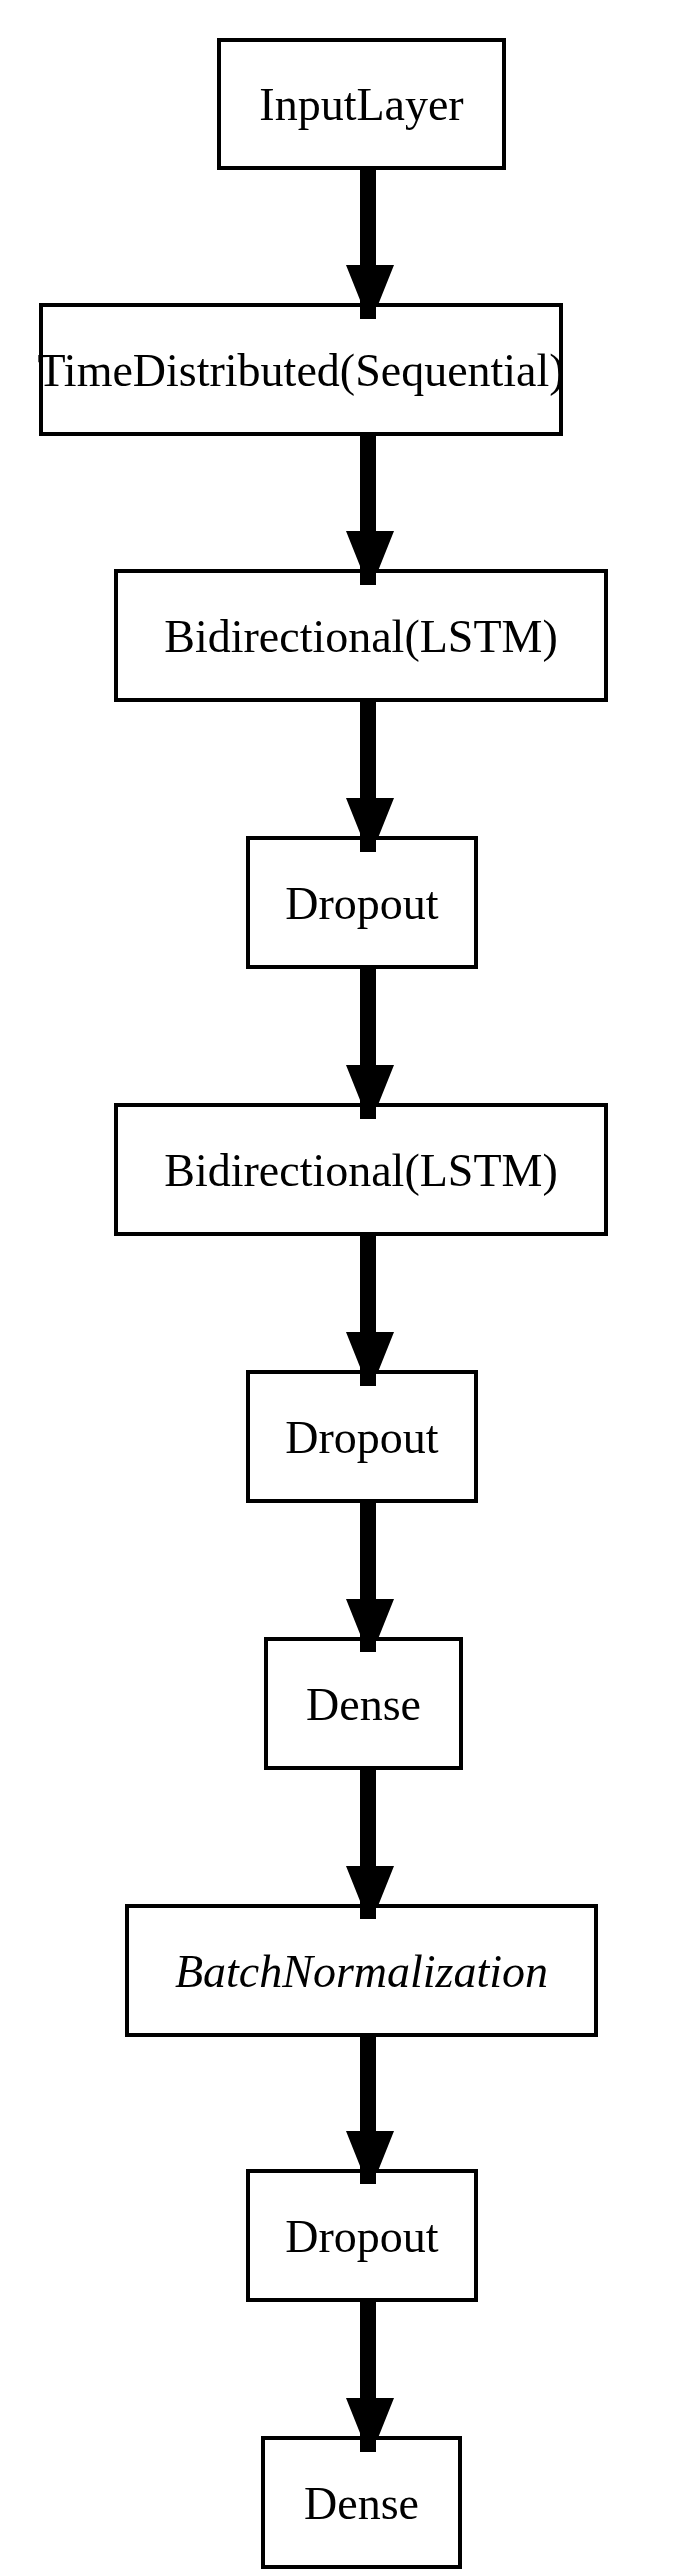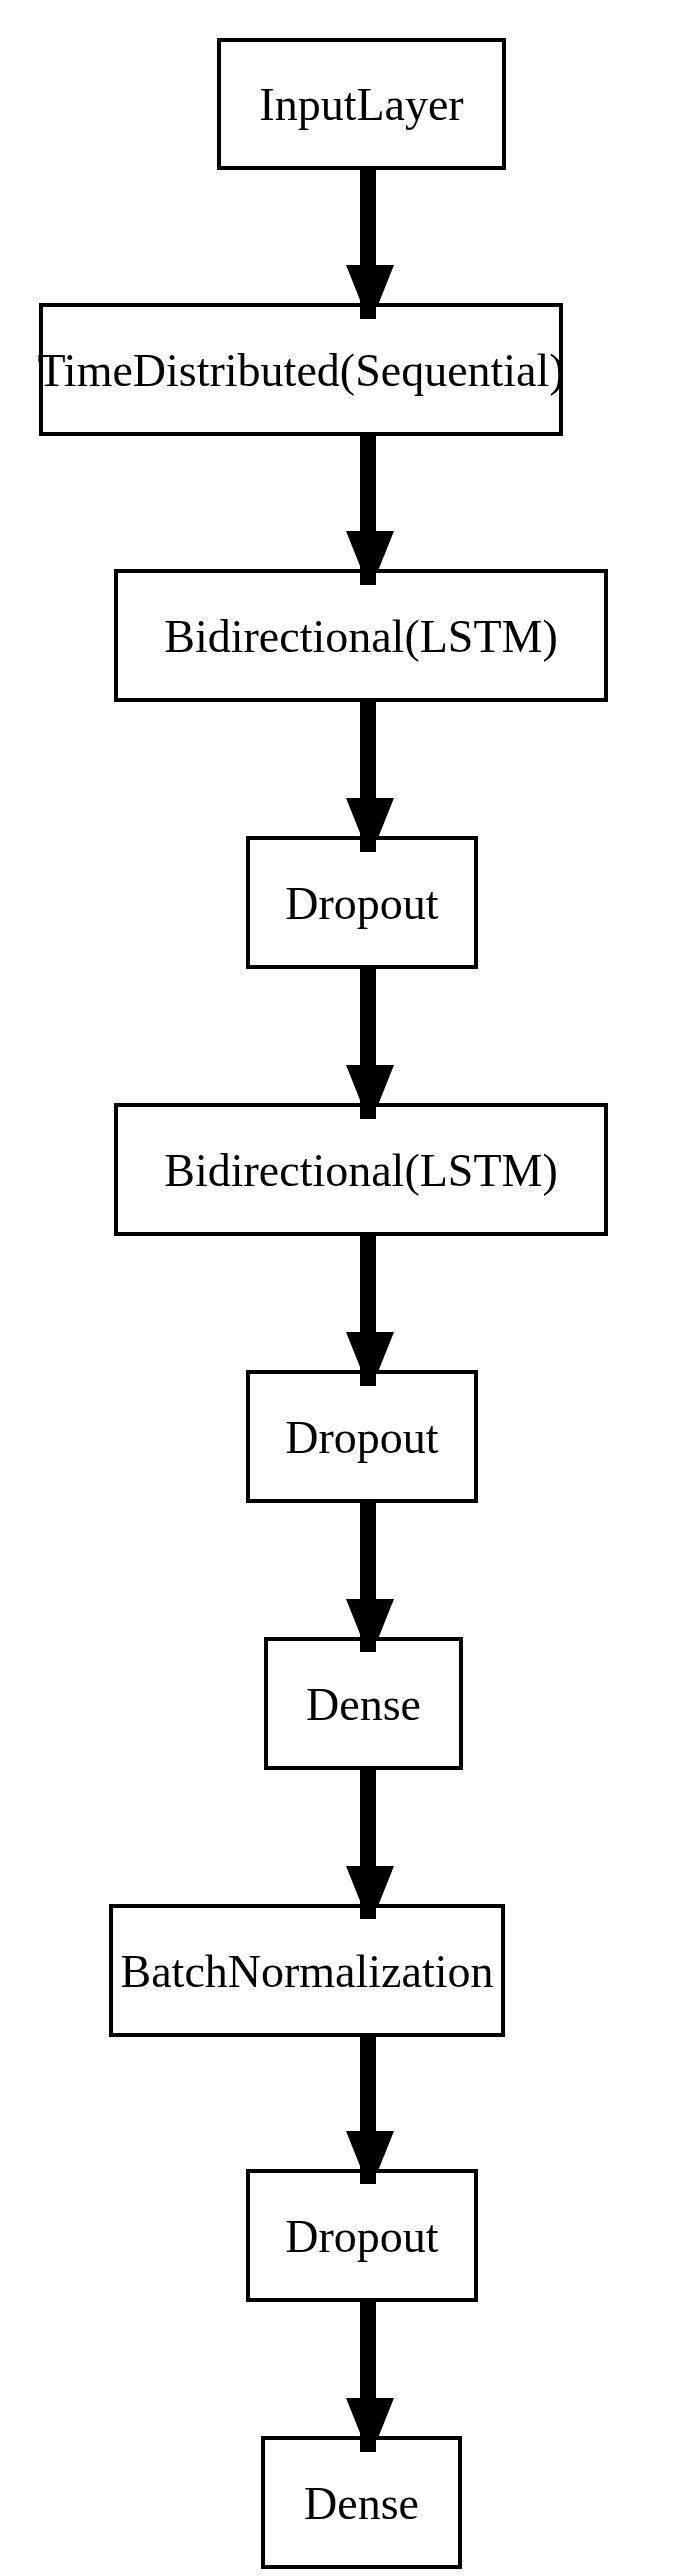--- a/index.html
+++ b/index.html
@@ -67,21 +67,21 @@
     </div>
     <div class="node" style="left: 98px; top: 1087px; width: 494px; height: 133px;">
       <span class="node-label">Bidirectional(LSTM)</span>
     </div>
     <div class="node" style="left: 230px; top: 1354px; width: 232px; height: 133px;">
       <span class="node-label">Dropout</span>
     </div>
     <div class="node" style="left: 248px; top: 1621px; width: 199px; height: 133px;">
       <span class="node-label">Dense</span>
     </div>
-    <div class="node" style="left: 93px; top: 1888px; width: 396px; height: 133px;">
+    <div class="node" style="left: 109px; top: 1888px; width: 473px; height: 133px; font-style: italic;">
       <span class="node-label">BatchNormalization</span>
     </div>
     <div class="node" style="left: 230px; top: 2153px; width: 232px; height: 133px;">
       <span class="node-label">Dropout</span>
     </div>
     <div class="node" style="left: 245px; top: 2420px; width: 201px; height: 133px;">
       <span class="node-label">Dense</span>
     </div>
     <div class="edge-line" style="left: 344px; top: 151px; height: 152px;"></div>
     <div class="arrow-head" style="left: 330px; top: 249px;"></div>

